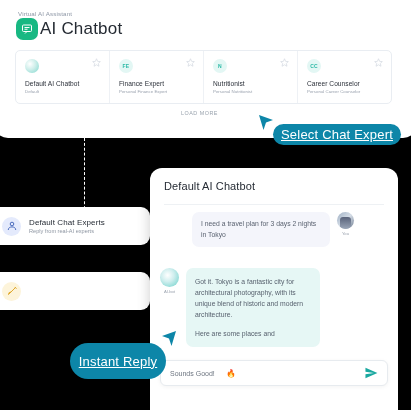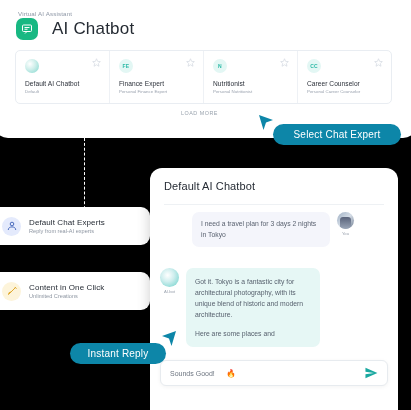--- a/index.html
+++ b/index.html
@@ -24,21 +24,21 @@
     background: #ffffff;
     border-radius: 14px;
     box-shadow: 0 2px 10px rgba(0,0,0,.18);
   }
   .eyebrow {
     position: absolute; left: 24px; top: 20px;
     font-size: 6.2px; color: #8d96a5; letter-spacing: .15px;
   }
   .title-row {
     position: absolute; left: 22px; top: 28px;
-    display: flex; align-items: center; gap: 14px;
+    display: flex; align-items: center; gap: 2px;
   }
   .brand-icon {
     width: 22px; height: 22px; border-radius: 7px;
     background: #18b882;
     display: flex; align-items: center; justify-content: center;
   }
   .brand-icon svg { display:block; }
   .app-title {
     font-size: 17px; color: #252b33; font-weight: 400; letter-spacing: .2px;
   }
@@ -96,26 +96,26 @@
     width: 0; height: 76px;
     border-left: 1.5px dashed #ffffff;
   }
 
   
   .pill {
     position: absolute;
     background: #0d86a8;
     color: #ffffff;
     border-radius: 40px;
-    font-size: 10px;
+    font-size: 13px;
     letter-spacing: .2px;
-    display: flex; align-items: center; justify-content: center;
+    display: flex; align-items: center; justify-content: center; text-decoration: underline;
   }
   .pill-select { left: 273px; top: 124px; width: 128px; height: 21px; }
-  .pill-instant { left: 70px; top: 343px; width: 96px; height: 21px; }
+  .pill-instant { left: 70px; top: 343px; width: 96px; height: 36px; }
 
   .cursor {
     position: absolute;
     width: 0; height: 0;
   }
   .cursor svg { display: block; }
   .cursor-select { left: 258px; top: 114px; }
   .cursor-instant { left: 161px; top: 330px; }
 
   
@@ -316,24 +316,20 @@
   </div>
 
   <div class="chip chip-2">
     <span class="chip-icon yellow">
       <svg width="12" height="12" viewBox="0 0 24 24" fill="none" stroke="#e0a92e" stroke-width="2" stroke-linecap="round">
         <path d="M19 5 L9.5 14.5"></path>
         <path d="M18 4.5 L20.5 7"></path>
         <path d="M9.5 14.5 L6 18 L5 19 L6 16z" fill="#e0a92e"></path>
       </svg>
     </span>
-    <span>
-      <span class="chip-title" style="display:block">Content in One Click</span>
-      <span class="chip-sub" style="display:block">Unlimited Creations</span>
-    </span>
   </div>
 
   <div class="chat-panel">
     <div class="chat-title">Default AI Chatbot</div>
     <div class="chat-divider"></div>
 
     <div class="msg-user">
       <div class="bubble-user">I need a travel plan for 3 days 2 nights in Tokyo</div>
       <div class="av-wrap">
         <div class="av-user"></div>

